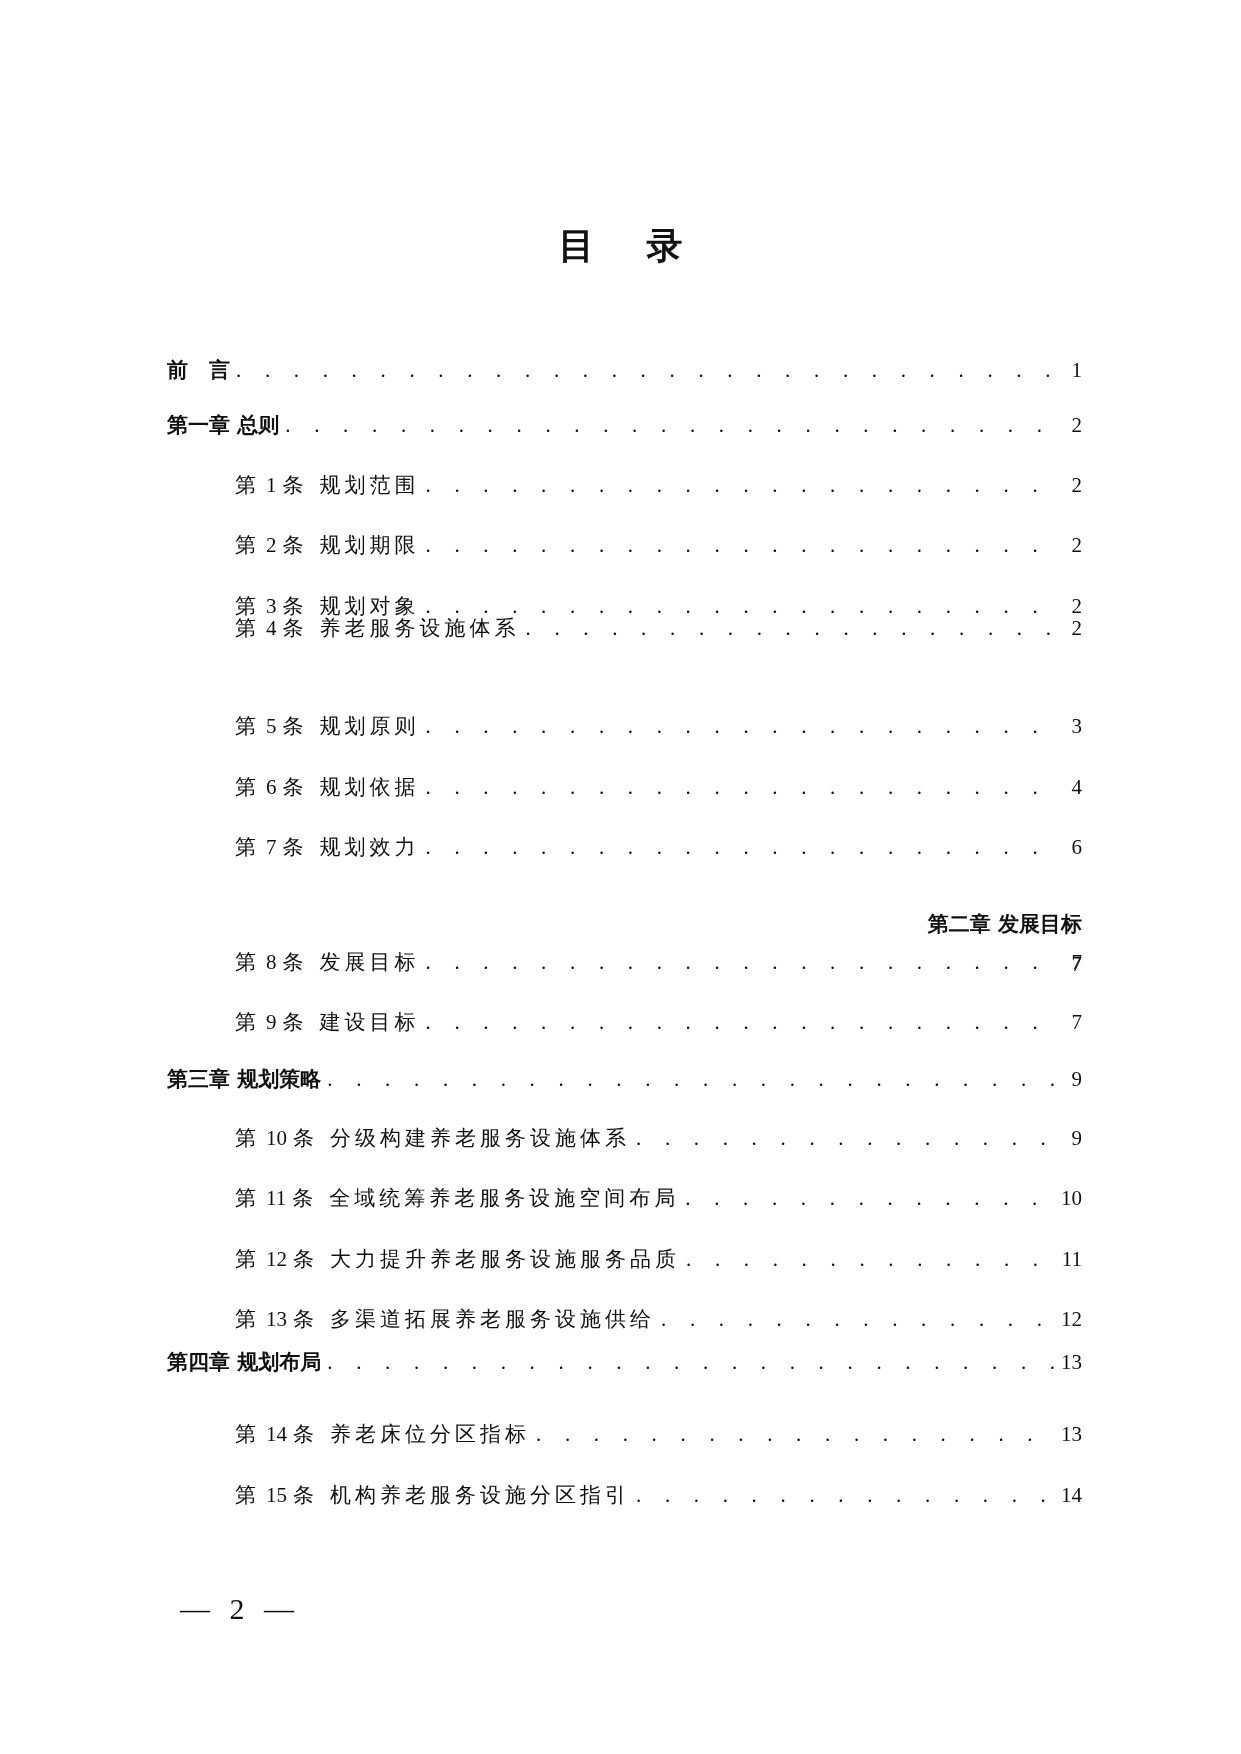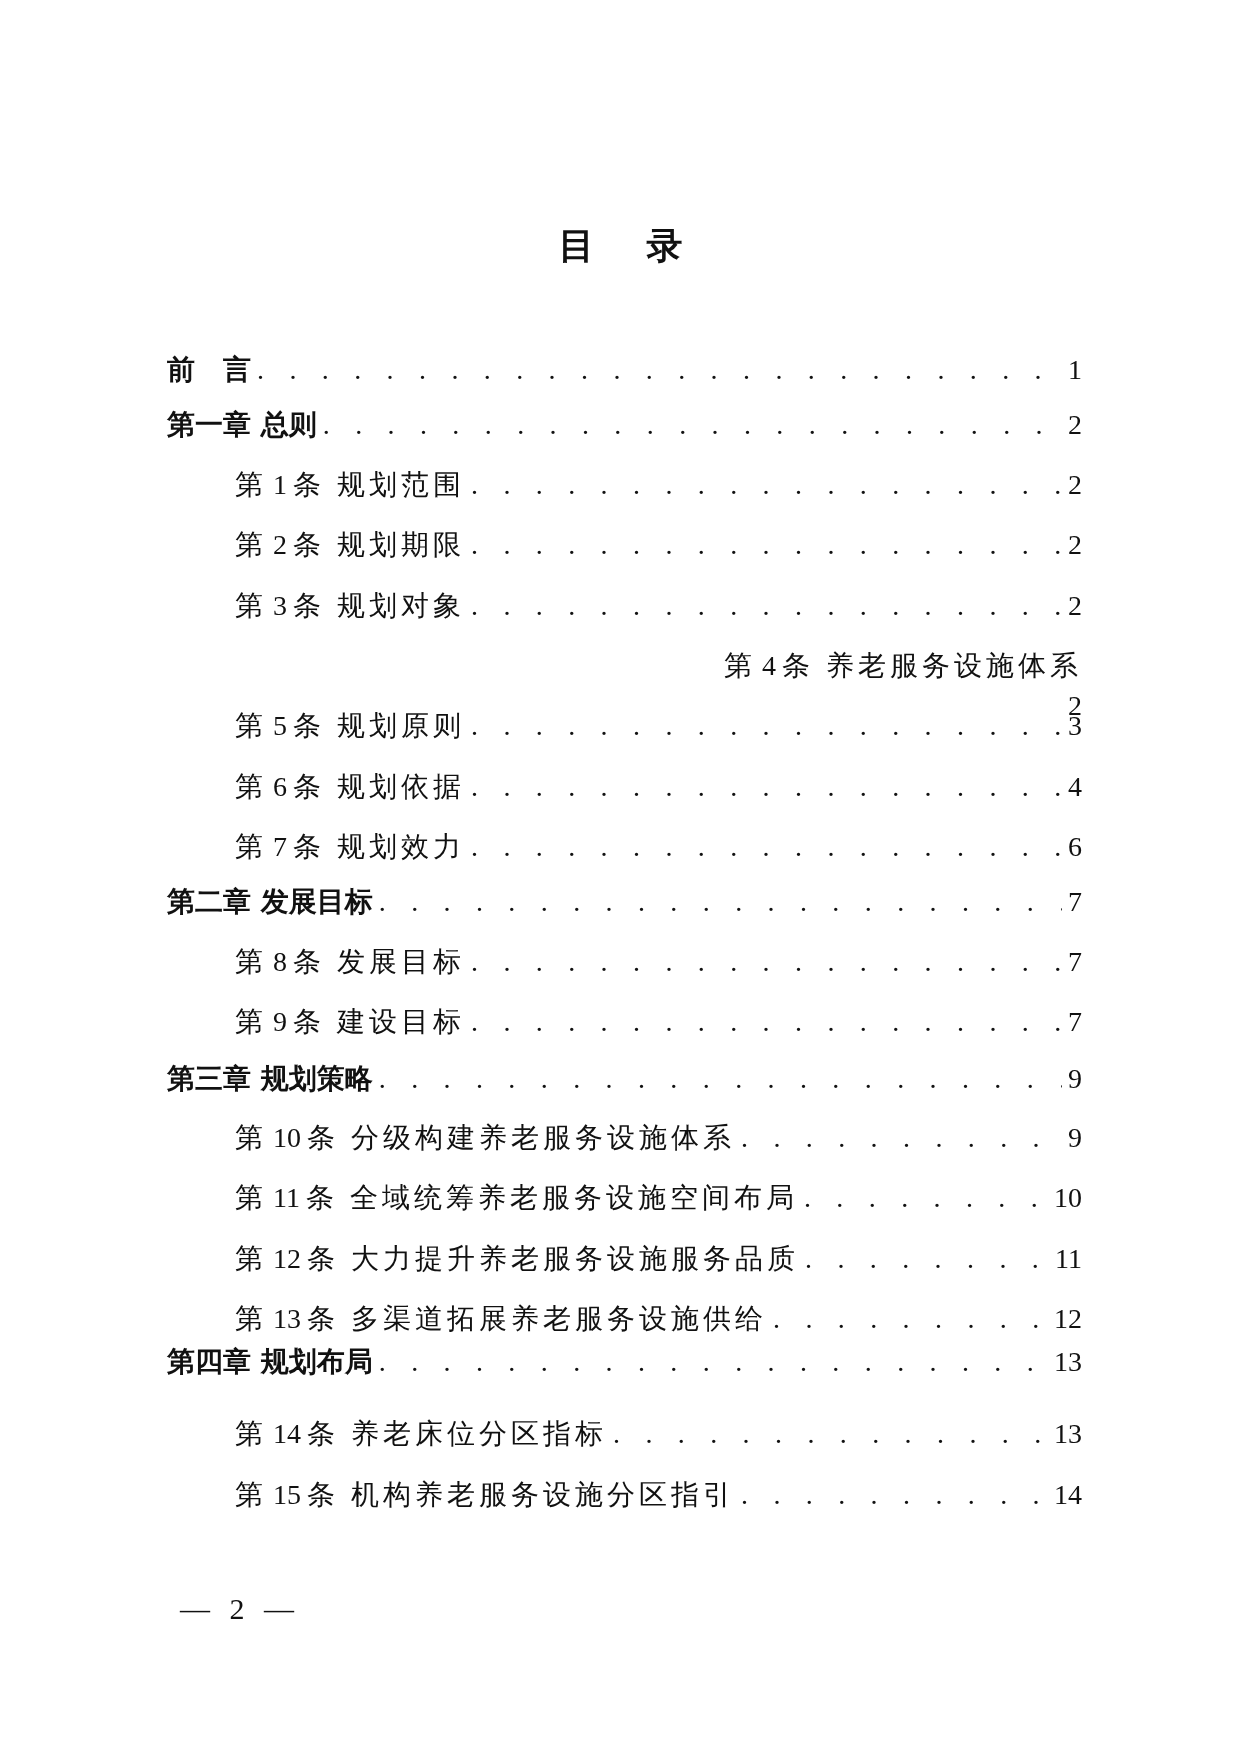--- a/index.html
+++ b/index.html
@@ -5,21 +5,21 @@
   html, body { margin:0; padding:0; background:#ffffff; }
   body { width:1241px; height:1754px; position:relative; overflow:hidden; color:#111; }
   .title {
     position:absolute; top:222px; left:0; width:1241px; text-align:center;
     font-family:"DejaVu Serif", serif; font-weight:bold; font-size:36px; letter-spacing:52px;
     padding-left:52px; box-sizing:border-box;
   }
   .toc { position:absolute; left:167px; top:0; width:915px; }
   .row {
     position:absolute; left:0; width:915px; height:40px;
-    display:flex; align-items:flex-end; font-size:28px; line-height:40px;
+    display:flex; align-items:flex-end; font-size:21px; line-height:40px;
   }
   .row .label { white-space:nowrap; flex:none; }
   .row .dots {
     flex:1; overflow:hidden; white-space:nowrap; margin:0 6px 0 6px;
     font-family:"Liberation Serif", serif; letter-spacing:9.2px; line-height:40px;
   }
   .row .page { flex:none; font-family:"Liberation Serif", serif; text-align:right; min-width:14px; }
   .chapter .label { font-family:"DejaVu Sans", sans-serif; font-weight:bold; letter-spacing:0px; }
   .article { left:68px; width:847px; }
   .article .label { font-family:"DejaVu Serif", serif; letter-spacing:4px; }
@@ -54,41 +54,41 @@
     <div class="row article" style="top: 525px;">
       <span class="label"><span>第</span><span class="num">2</span><span>条</span><span class="name">规划期限</span></span>
       <span class="dots">. . . . . . . . . . . . . . . . . . . . . . . . . . . . . . . . . . . . . . . . . . . . . . . . . . . . . . . . . . . . . . . . . . . . . . . . . . . . . . . . . . . . . . . . . . . . . . . . . . . . . . . . . . . . . . . . . . . . . . . . </span>
       <span class="page">2</span>
     </div>
     <div class="row article" style="top: 586px; align-items: flex-end;">
       <span class="label"><span>第</span><span class="num">3</span><span>条</span><span class="name">规划对象</span></span>
       <span class="dots">. . . . . . . . . . . . . . . . . . . . . . . . . . . . . . . . . . . . . . . . . . . . . . . . . . . . . . . . . . . . . . . . . . . . . . . . . . . . . . . . . . . . . . . . . . . . . . . . . . . . . . . . . . . . . . . . . . . . . . . . </span>
       <span class="page">2</span>
     </div>
-    <div class="row article" style="top: 646px; flex-direction: column;">
+    <div class="row article" style="top: 608px;">
       <span class="label"><span>第</span><span class="num">4</span><span>条</span><span class="name">养老服务设施体系</span></span>
       <span class="dots">. . . . . . . . . . . . . . . . . . . . . . . . . . . . . . . . . . . . . . . . . . . . . . . . . . . . . . . . . . . . . . . . . . . . . . . . . . . . . . . . . . . . . . . . . . . . . . . . . . . . . . . . . . . . . . . . . . . . . . . . </span>
       <span class="page">2</span>
     </div>
     <div class="row article" style="top: 706px;">
       <span class="label"><span>第</span><span class="num">5</span><span>条</span><span class="name">规划原则</span></span>
       <span class="dots">. . . . . . . . . . . . . . . . . . . . . . . . . . . . . . . . . . . . . . . . . . . . . . . . . . . . . . . . . . . . . . . . . . . . . . . . . . . . . . . . . . . . . . . . . . . . . . . . . . . . . . . . . . . . . . . . . . . . . . . . </span>
       <span class="page">3</span>
     </div>
     <div class="row article" style="top: 767px;">
       <span class="label"><span>第</span><span class="num">6</span><span>条</span><span class="name">规划依据</span></span>
       <span class="dots">. . . . . . . . . . . . . . . . . . . . . . . . . . . . . . . . . . . . . . . . . . . . . . . . . . . . . . . . . . . . . . . . . . . . . . . . . . . . . . . . . . . . . . . . . . . . . . . . . . . . . . . . . . . . . . . . . . . . . . . . </span>
       <span class="page">4</span>
     </div>
     <div class="row article" style="top: 827px;">
       <span class="label"><span>第</span><span class="num">7</span><span>条</span><span class="name">规划效力</span></span>
       <span class="dots">. . . . . . . . . . . . . . . . . . . . . . . . . . . . . . . . . . . . . . . . . . . . . . . . . . . . . . . . . . . . . . . . . . . . . . . . . . . . . . . . . . . . . . . . . . . . . . . . . . . . . . . . . . . . . . . . . . . . . . . . </span>
       <span class="page">6</span>
     </div>
-    <div class="row chapter" style="top: 882px;">
+    <div class="row chapter" style="top: 904px; flex-direction: column;">
       <span class="label">第二章 发展目标</span>
       <span class="dots">. . . . . . . . . . . . . . . . . . . . . . . . . . . . . . . . . . . . . . . . . . . . . . . . . . . . . . . . . . . . . . . . . . . . . . . . . . . . . . . . . . . . . . . . . . . . . . . . . . . . . . . . . . . . . . . . . . . . . . . . </span>
       <span class="page">7</span>
     </div>
     <div class="row article" style="top: 942px; justify-content: space-between;">
       <span class="label"><span>第</span><span class="num">8</span><span>条</span><span class="name">发展目标</span></span>
       <span class="dots">. . . . . . . . . . . . . . . . . . . . . . . . . . . . . . . . . . . . . . . . . . . . . . . . . . . . . . . . . . . . . . . . . . . . . . . . . . . . . . . . . . . . . . . . . . . . . . . . . . . . . . . . . . . . . . . . . . . . . . . . </span>
       <span class="page">7</span>
     </div>
     <div class="row article" style="top: 1002px;">

